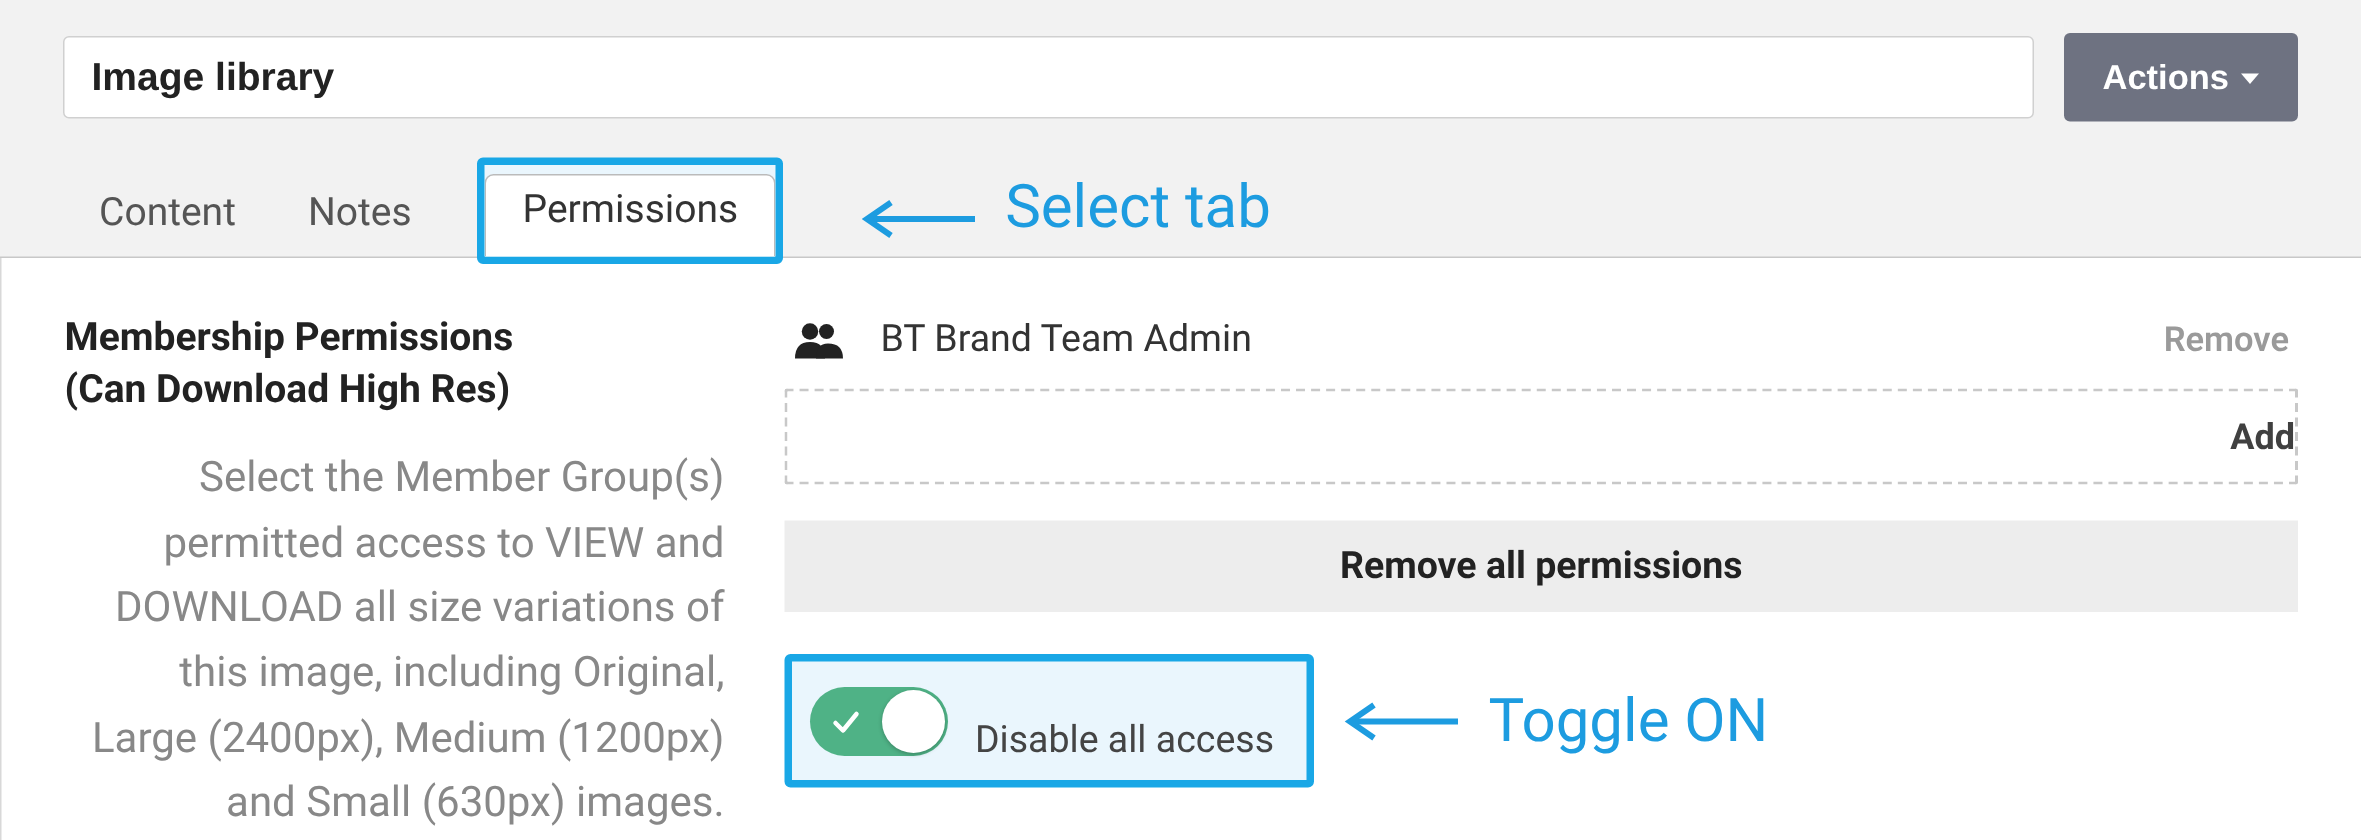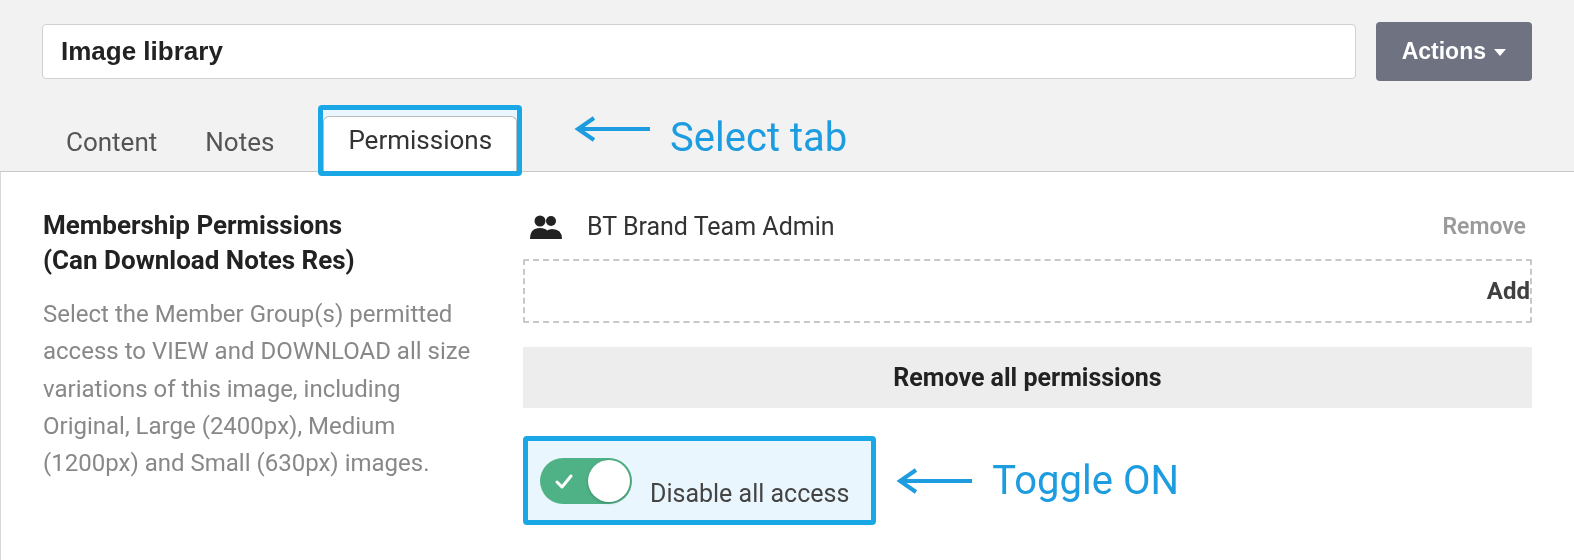--- a/index.html
+++ b/index.html
@@ -79,21 +79,21 @@
     border: 1px solid #bbb;
     border-bottom: none;
     border-radius: 6px 6px 0 0;
     background: #fff;
     padding: 8px 24px 16px 24px;
     font-size: 26px;
     color: #333;
   }
   .annotation-arrow {
     display: flex;
-    align-items: flex-start;
+    align-items: flex-end;
     margin-left: 10px;
     margin-bottom: 10px;
   }
   .arrow-svg {
     width: 80px;
     height: 30px;
   }
   .annotation-text {
     color: #1d9ce0;
     font-size: 40px;
@@ -112,23 +112,24 @@
     flex-shrink: 0;
   }
   .perm-title {
     font-size: 26px;
     font-weight: 700;
     color: #222;
     line-height: 1.35;
     margin-bottom: 18px;
   }
   .perm-desc {
-    font-size: 24px;
+    font-size: 28px;
     color: #888;
     line-height: 1.55;
+    text-align: right;
   }
   .right-col {
     flex: 1;
     display: flex;
     flex-direction: column;
   }
   .group-row {
     display: flex;
     align-items: center;
     padding: 4px 6px 18px 6px;
@@ -248,21 +249,21 @@
       <polyline points="22,4 6,15 22,26" fill="none" stroke="#1d9ce0" stroke-width="4"></polyline>
     </svg>
     <span class="annotation-text">Select tab</span>
   </div>
 </div>
 
 <div class="main-row">
   <div class="left-col">
     <div class="perm-title">
       <span>Membership Permissions</span><br>
-      <span>(Can Download Notes Res)</span>
+      <span>(Can Download High Res)</span>
     </div>
     <div class="perm-desc">Select the Member Group(s) permitted access to VIEW and DOWNLOAD all size variations of this image, including Original, Large (2400px), Medium (1200px) and Small (630px) images.</div>
   </div>
 
   <div class="right-col">
     <div class="group-row">
       <svg class="group-icon" viewBox="0 0 34 26" fill="#222">
         <circle cx="11" cy="7" r="5.5"></circle>
         <circle cx="22" cy="7" r="5"></circle>
         <path d="M 1 25 Q 1 14 11 14 Q 21 14 21 25 Z"></path>

